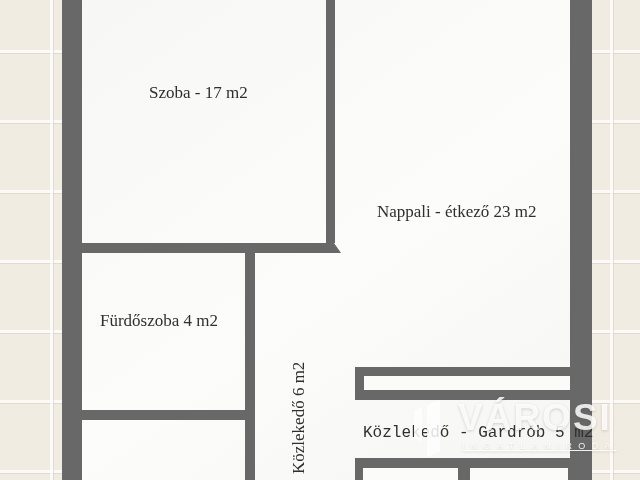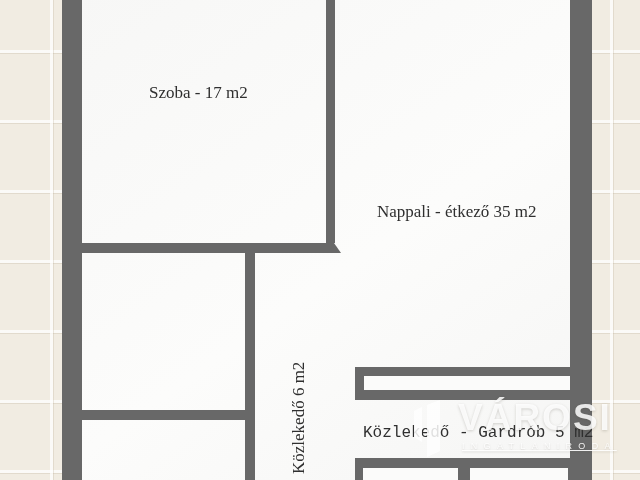--- a/index.html
+++ b/index.html
@@ -83,21 +83,22 @@
   <div class="wall wall-furdo-right"></div>
   <div class="wall wall-furdo-bottom"></div>
 
   <div class="wall wardrobe-top"></div>
   <div class="wall-fill wardrobe-top-inner"></div>
   <div class="wall wardrobe-bottom"></div>
   <div class="wall-fill wardrobe-sec-left"></div>
   <div class="wall-fill wardrobe-sec-right"></div>
 
   <div class="room-label label-szoba">Szoba - 17 m2</div>
-  <div class="room-label label-nappali">Nappali - étkező 35 m2</div>
+  <div class="room-label label-nappali">Nappali - étkező 23 m2</div>
+  <div class="room-label label-furdo">Fürdőszoba 4 m2</div>
   <div class="room-label label-kozlekedo">Közlekedő 6 m2</div>
   <div class="room-label label-gardrob">Közlekedő - Gardrób 5 m2</div>
 
   <div class="watermark">
     <span class="wm-logo">
       <svg width="34" height="58" viewBox="0 0 34 58" xmlns="http://www.w3.org/2000/svg">
         <polygon points="2,11 10,7 10,42 2,37" fill="#ffffff"></polygon>
         <polygon points="15,5 28,0 28,51 15,57" fill="#ffffff"></polygon>
       </svg>
     </span>

